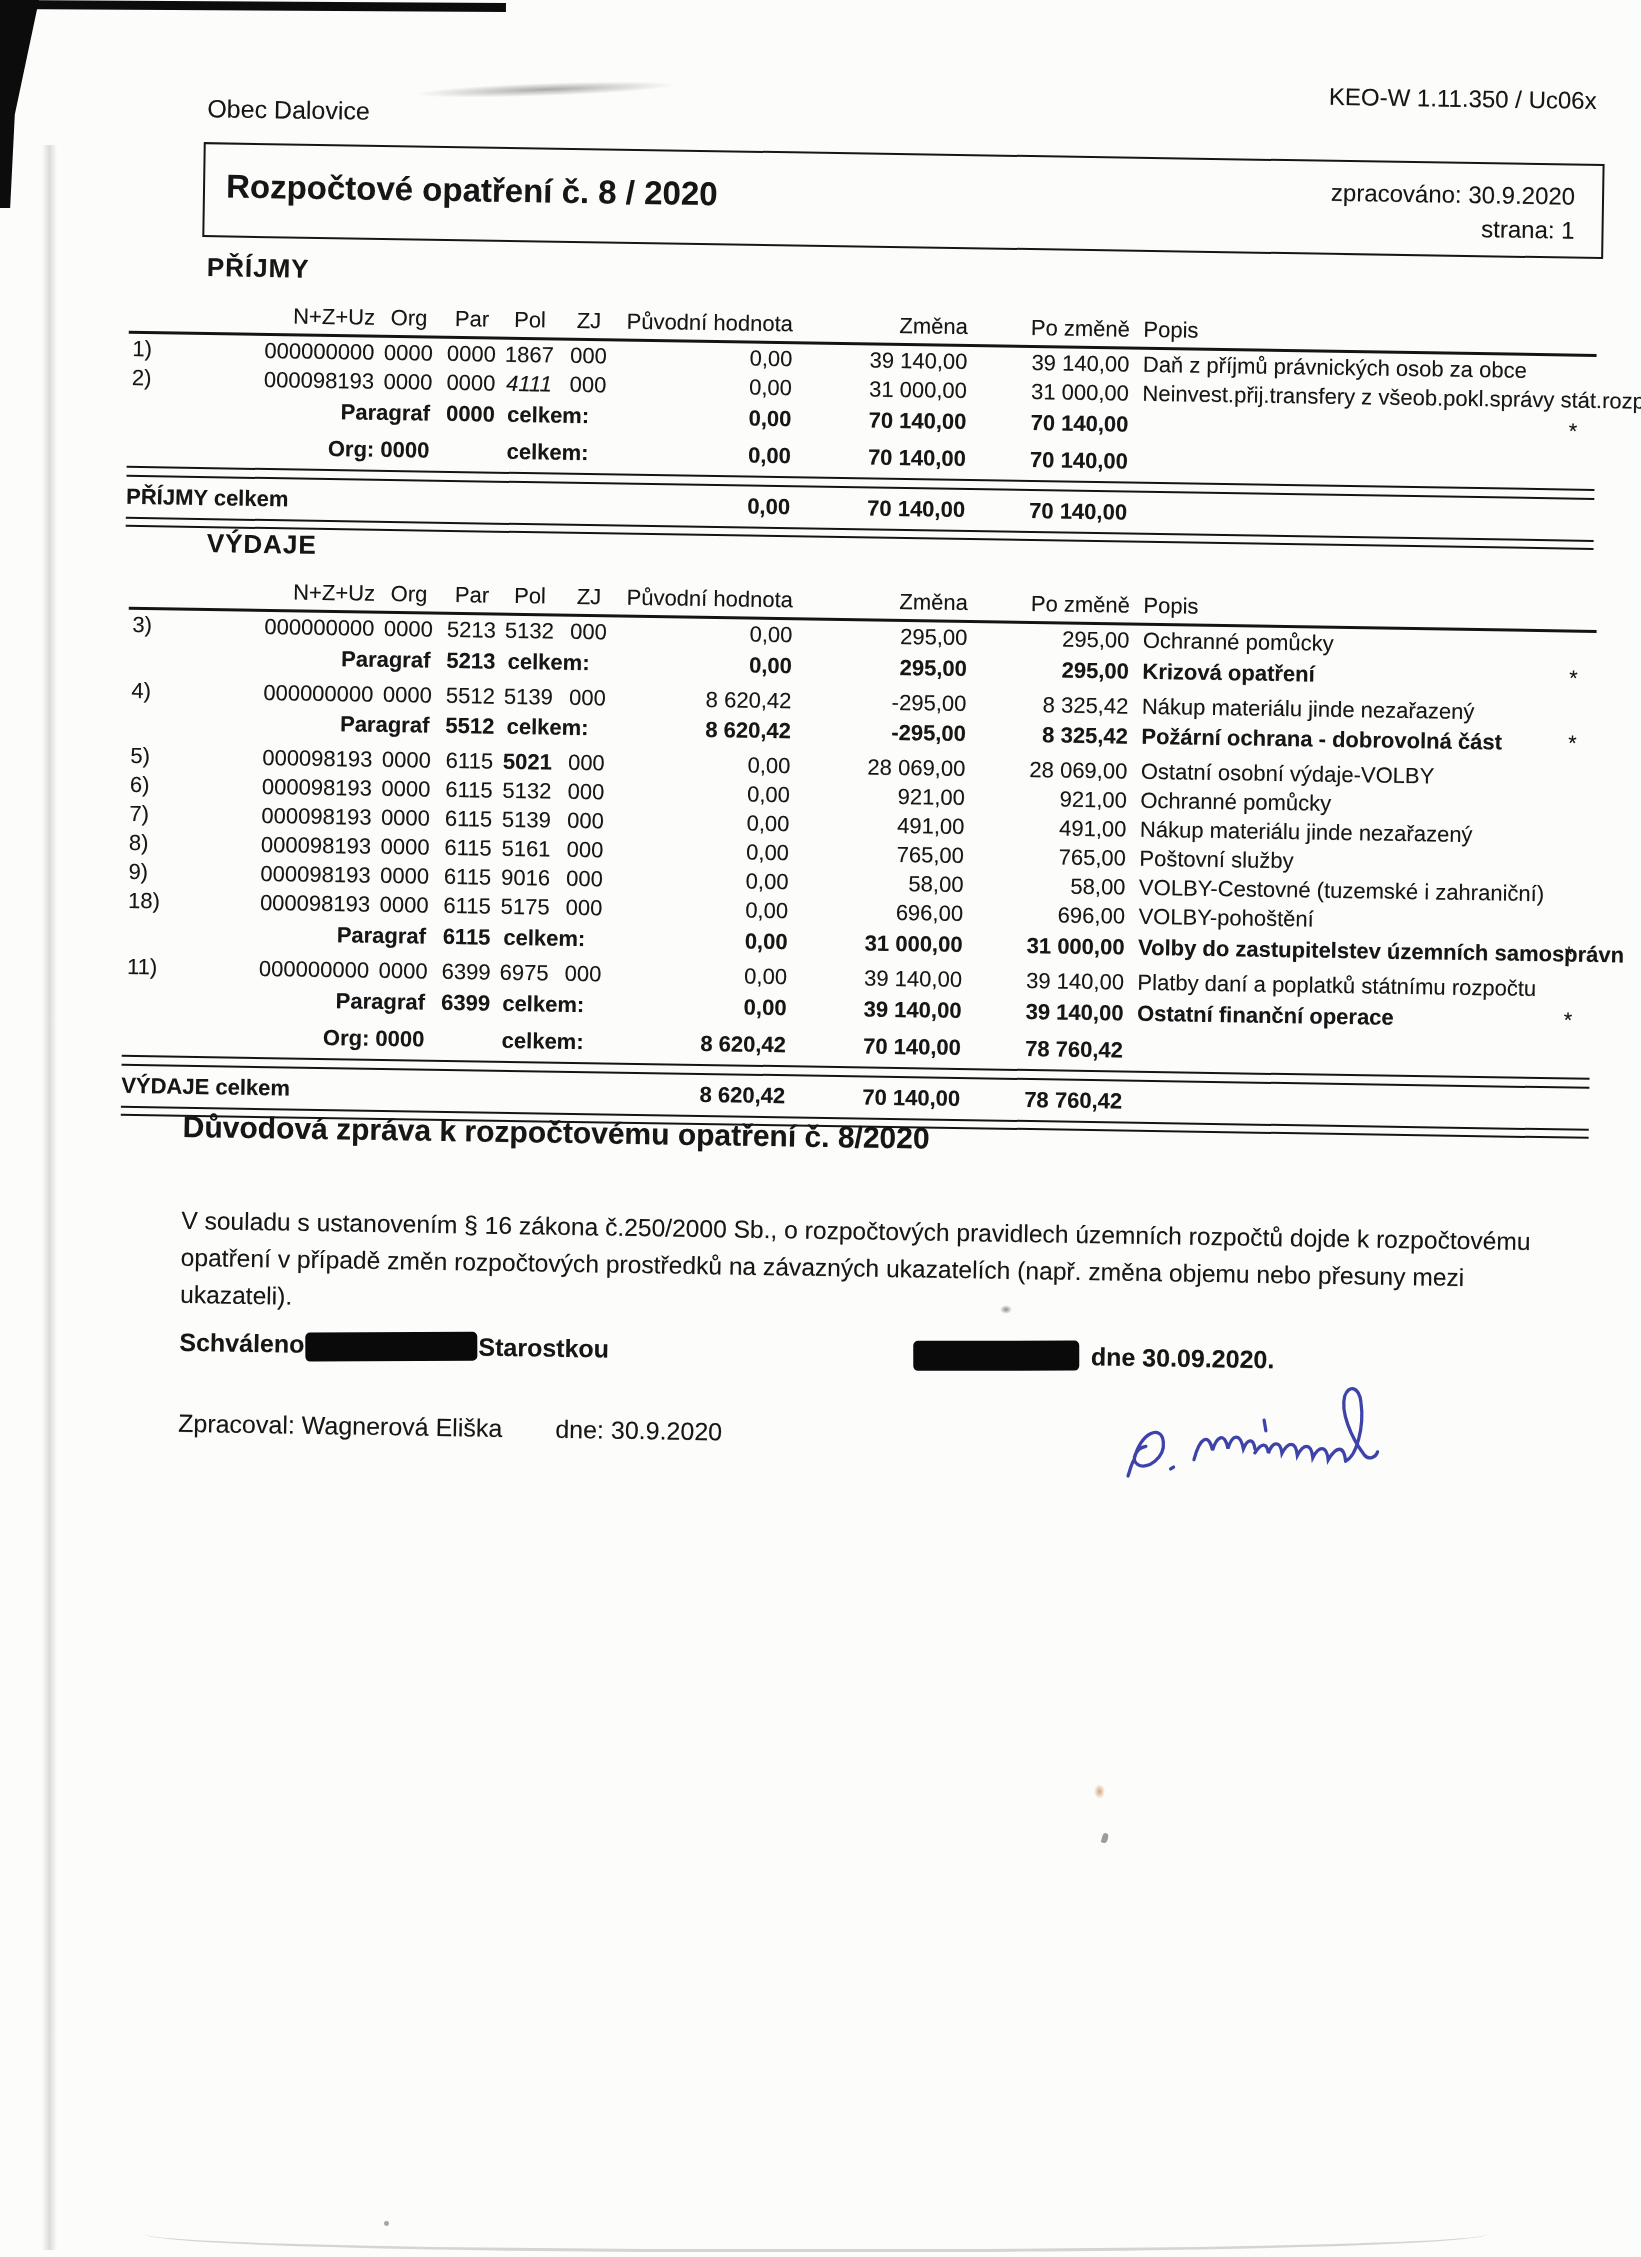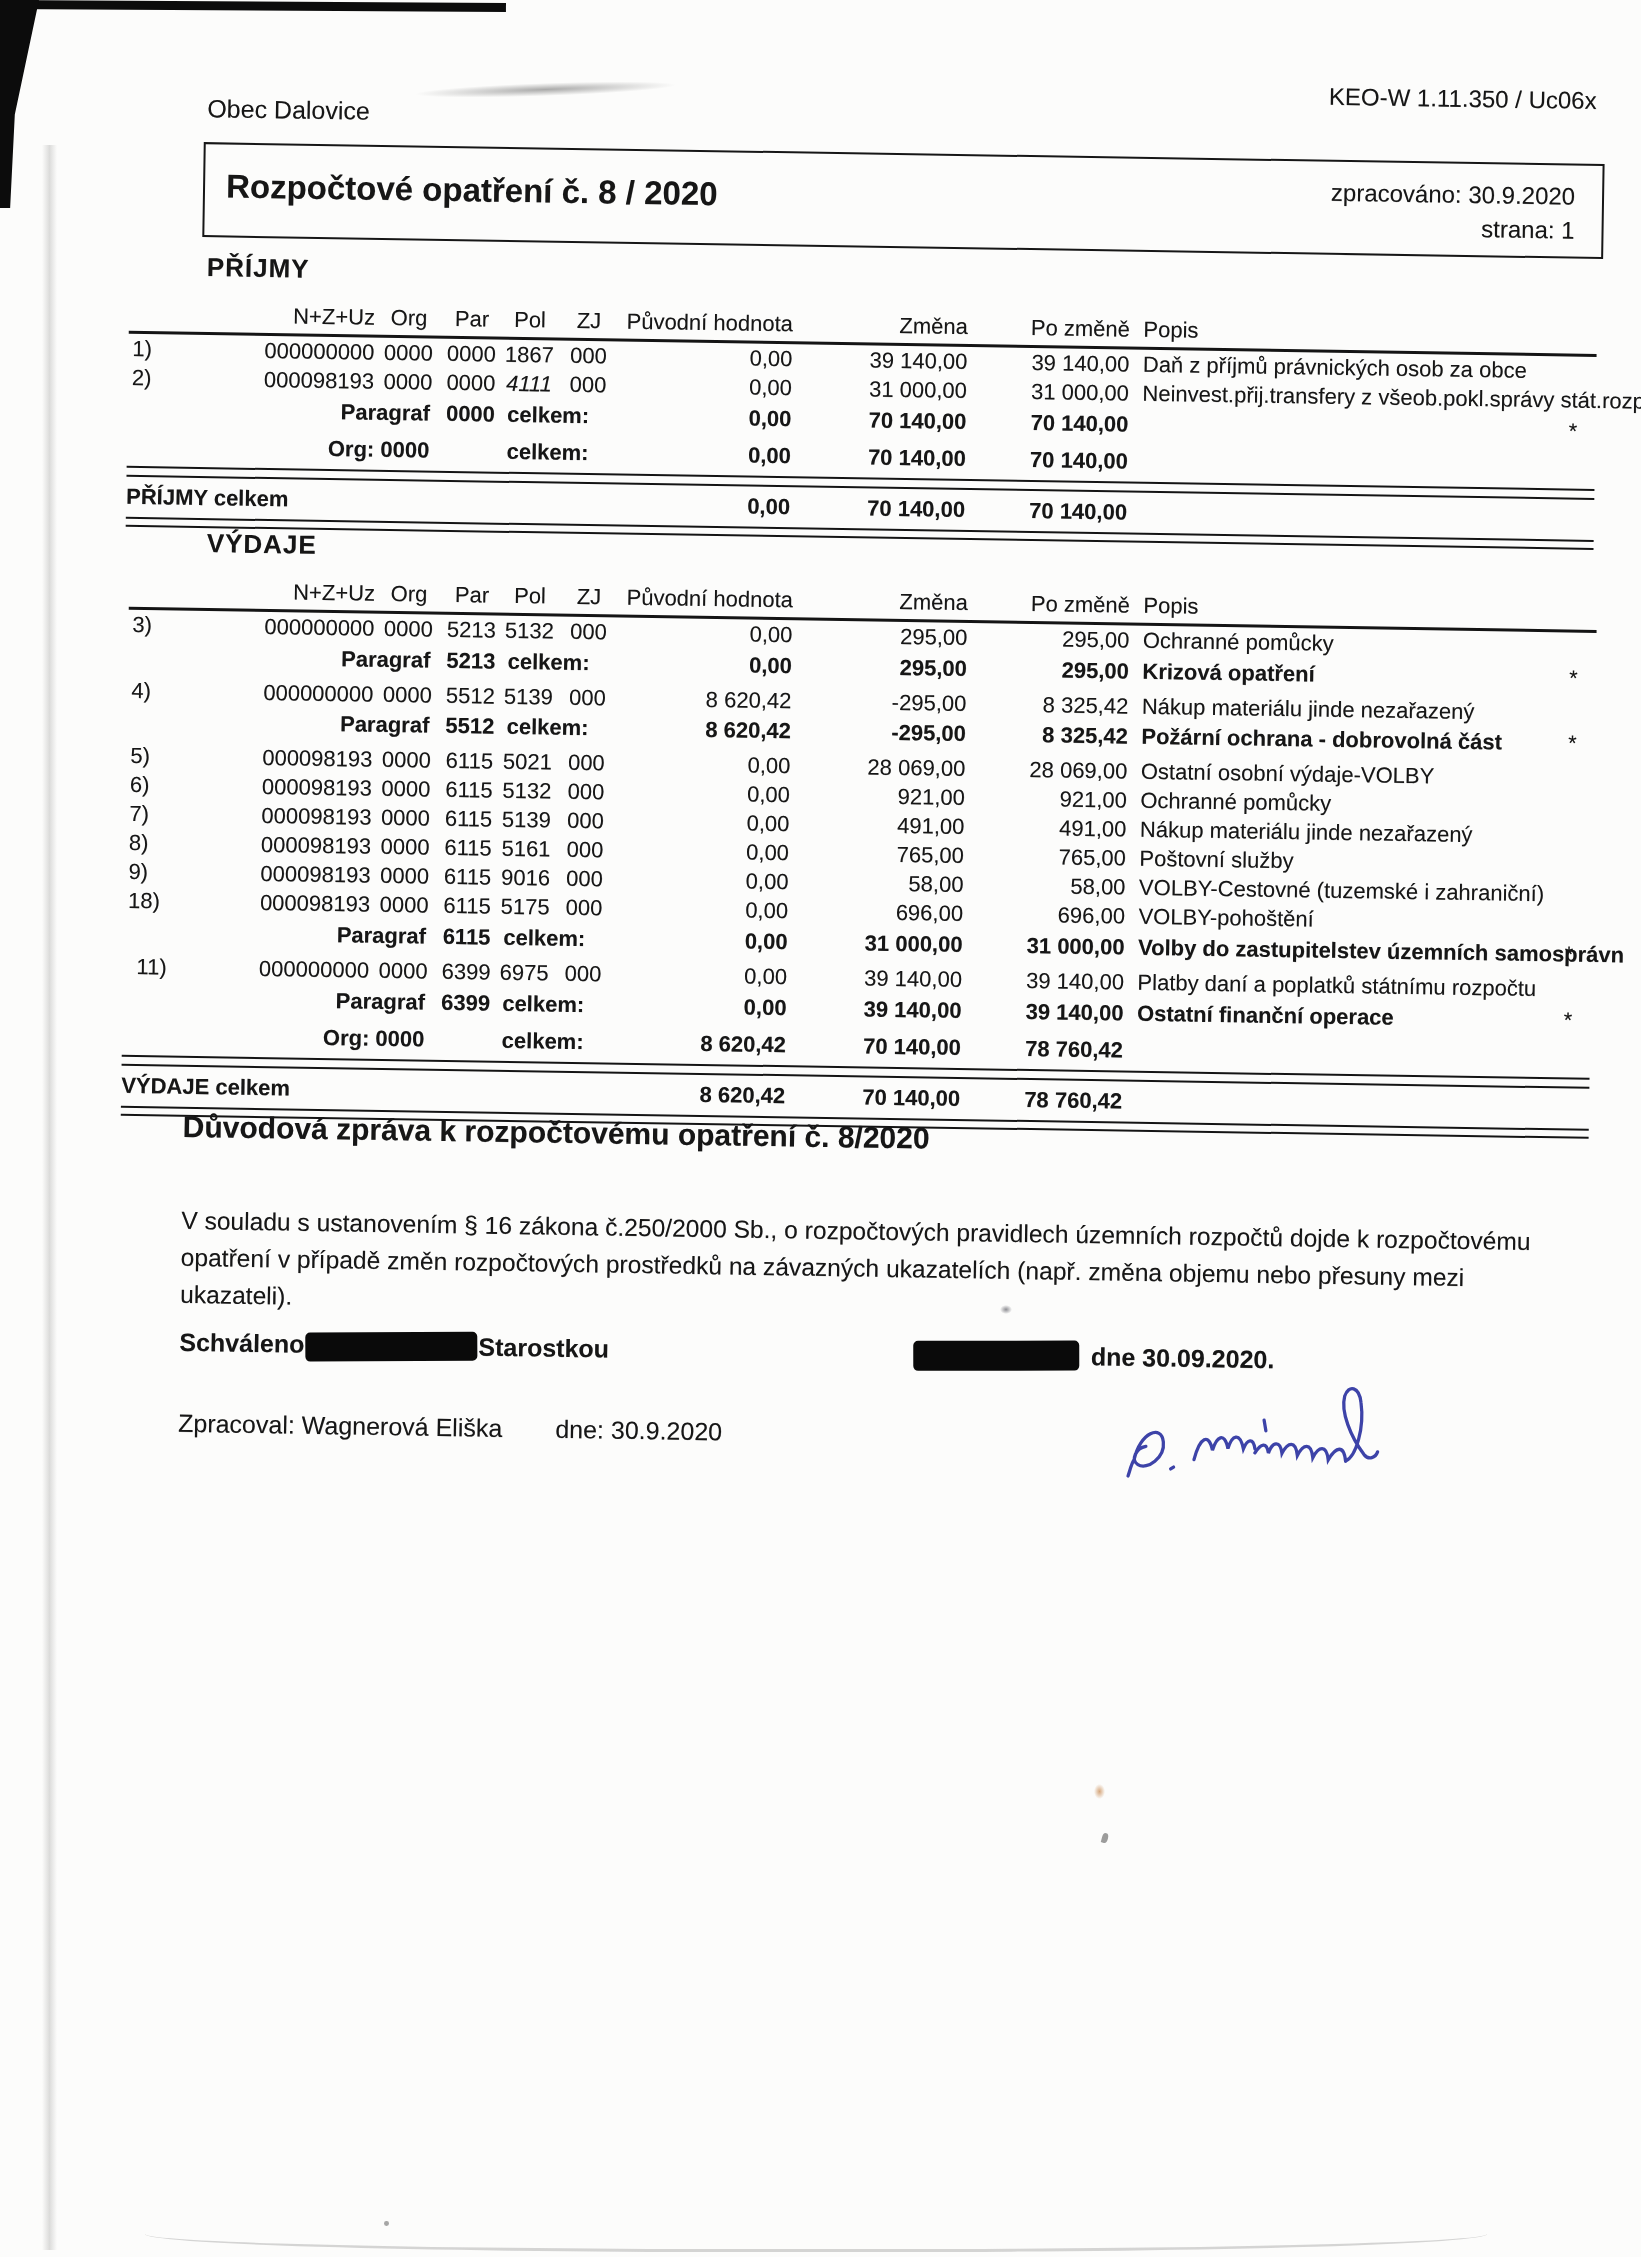--- a/index.html
+++ b/index.html
@@ -240,21 +240,21 @@
             <div class="c v right" style="grid-column: 8;">-295,00</div>
             <div class="c v right" style="grid-column: 9;">8 325,42</div>
             <div class="c desc b" style="grid-column: 10;">Požární ochrana - dobrovolná část</div>
             <div class="c star" style="grid-column: 11;">*</div>
           </div>
           <div class="trow item sp">
             <div class="c num" style="grid-column: 1;">5)</div>
             <div class="c right" style="grid-column: 2;">000098193</div>
             <div class="c ctr" style="grid-column: 3;">0000</div>
             <div class="c ctr" style="grid-column: 4;">6115</div>
-            <div class="c ctr" style="grid-column: 5;">5021</div>
+            <div class="c ctr" style="grid-column: 5; font-weight: bold;">5021</div>
             <div class="c ctr" style="grid-column: 6;">000</div>
             <div class="c v right" style="grid-column: 7;">0,00</div>
             <div class="c v right" style="grid-column: 8;">28 069,00</div>
             <div class="c v right" style="grid-column: 9;">28 069,00</div>
             <div class="c desc" style="grid-column: 10;">Ostatní osobní výdaje-VOLBY</div>
             <div class="c star" style="grid-column: 11;"></div>
           </div>
           <div class="trow item">
             <div class="c num" style="grid-column: 1;">6)</div>
             <div class="c right" style="grid-column: 2;">000098193</div>
@@ -325,21 +325,21 @@
             <div class="c right b pr12" style="grid-column: 2 / span 2;">Paragraf</div>
             <div class="c ctr b" style="grid-column: 4;">6115</div>
             <div class="c left b pl8" style="grid-column: 5 / span 2;">celkem:</div>
             <div class="c v right" style="grid-column: 7;">0,00</div>
             <div class="c v right" style="grid-column: 8;">31 000,00</div>
             <div class="c v right" style="grid-column: 9;">31 000,00</div>
             <div class="c desc b" style="grid-column: 10;">Volby do zastupitelstev územních samosprávn</div>
             <div class="c star" style="grid-column: 11;">*</div>
           </div>
           <div class="trow item sp">
-            <div class="c num" style="grid-column: 1; text-align: center;">11)</div>
+            <div class="c num" style="grid-column: 1;">11)</div>
             <div class="c right" style="grid-column: 2;">000000000</div>
             <div class="c ctr" style="grid-column: 3;">0000</div>
             <div class="c ctr" style="grid-column: 4;">6399</div>
             <div class="c ctr" style="grid-column: 5;">6975</div>
             <div class="c ctr" style="grid-column: 6;">000</div>
             <div class="c v right" style="grid-column: 7;">0,00</div>
             <div class="c v right" style="grid-column: 8;">39 140,00</div>
             <div class="c v right" style="grid-column: 9;">39 140,00</div>
             <div class="c desc" style="grid-column: 10;">Platby daní a poplatků státnímu rozpočtu</div>
             <div class="c star" style="grid-column: 11;"></div>

